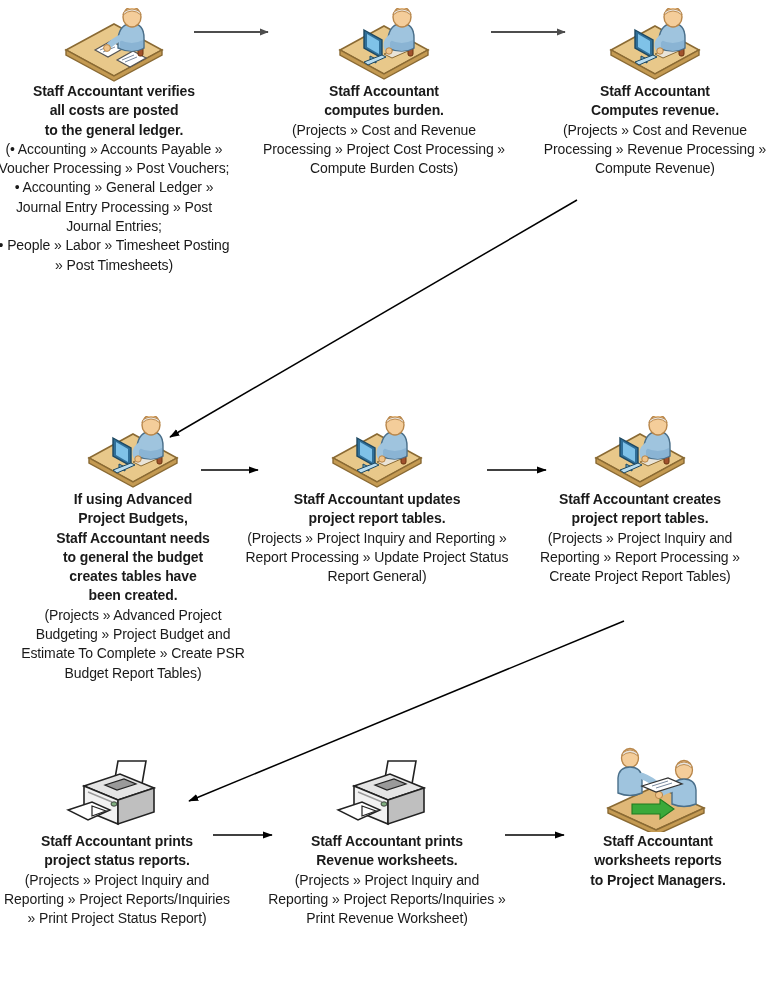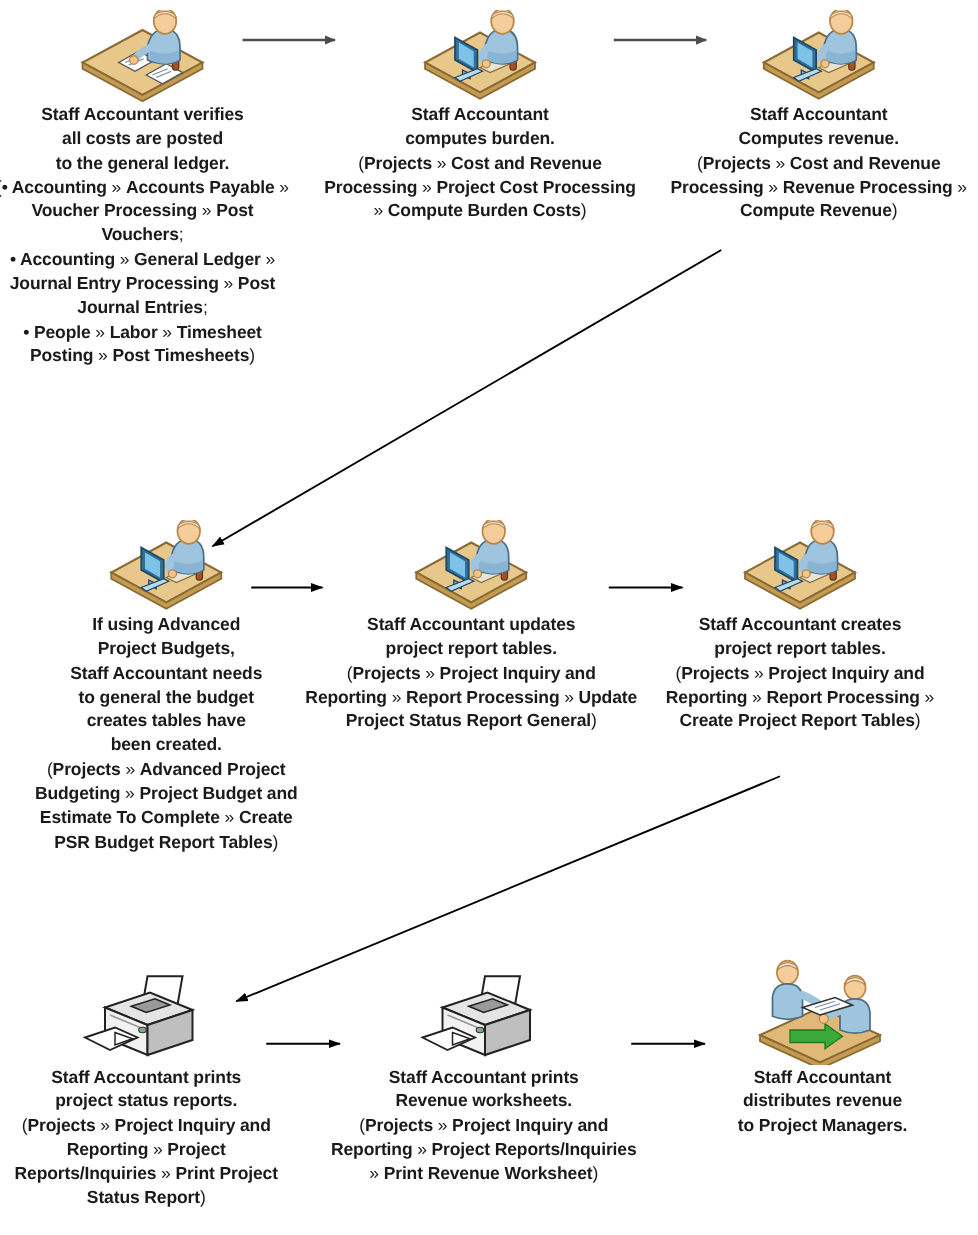--- a/index.html
+++ b/index.html
@@ -18,28 +18,28 @@
 
   
   .node{position:absolute;z-index:2;text-align:center;}
   .node .icon-wrap{height:78px;display:flex;align-items:flex-end;justify-content:center;}
   .node .caption{
     font-size:14px;line-height:19.3px;
     letter-spacing:-0.1px;
     padding:0 2px;
   }
   .node .caption .plain{font-weight:700;}
-  .node .caption .nav{font-weight:700;margin-top:48px;}
+  .node .caption .nav{font-weight:400;margin-top:48px;}
   .node .caption .paren{font-weight:400;}
   .node .caption .sep{font-weight:400;}
 
   
   .r1{top:4px;}
   .r2{top:412px;}
-  .r3{top:774px;}
+  .r3{top:754px;}
   .c1{left:17px;width:232px;}
   .c2{left:256px;width:256px;}
   .c3{left:528px;width:254px;}
 
   
   .c1.r1{left:-6px;width:240px;}
   .c3.r1{left:528px;width:254px;}
   .c2.r2{left:242px;width:270px;}
   .c3.r2{left:516px;width:248px;}
   .c1.r3{left:0px;width:234px;}
@@ -304,18 +304,18 @@
         <path d="M74,44 Q75,33 86,33 Q97,33 98,44 L98,58 Q86,63 74,58 Z" fill="#9fc4de" stroke="#4a6f8a" stroke-width="1.4"></path>
         <path d="M76,42 Q66,45 62,48" stroke="#9fc4de" stroke-width="6.5" fill="none" stroke-linecap="round"></path>
         <circle cx="61" cy="49" r="3.6" fill="#f0c48a" stroke="#b8864a" stroke-width="1"></circle>
 
         <polygon points="44,40 70,32 84,38 58,46" fill="#ffffff" stroke="#333" stroke-width="1.3"></polygon>
         <line x1="54" y1="40" x2="70" y2="35" stroke="#7a8aa0" stroke-width="1"></line>
         <line x1="58" y1="42" x2="74" y2="37" stroke="#7a8aa0" stroke-width="1"></line>
       </svg>
     </div>
     <div class="caption">
-      <span><span class="plain">Staff Accountant</span><br><span class="plain">distributes revenue</span><br><span class="plain">to Project Managers.</span></span>
+      <span><span class="plain">Staff Accountant</span><br><span class="plain">worksheets reports</span><br><span class="plain">to Project Managers.</span></span>
       <span></span>
     </div>
   </div>
 
 </div>
 
 </body></html>

